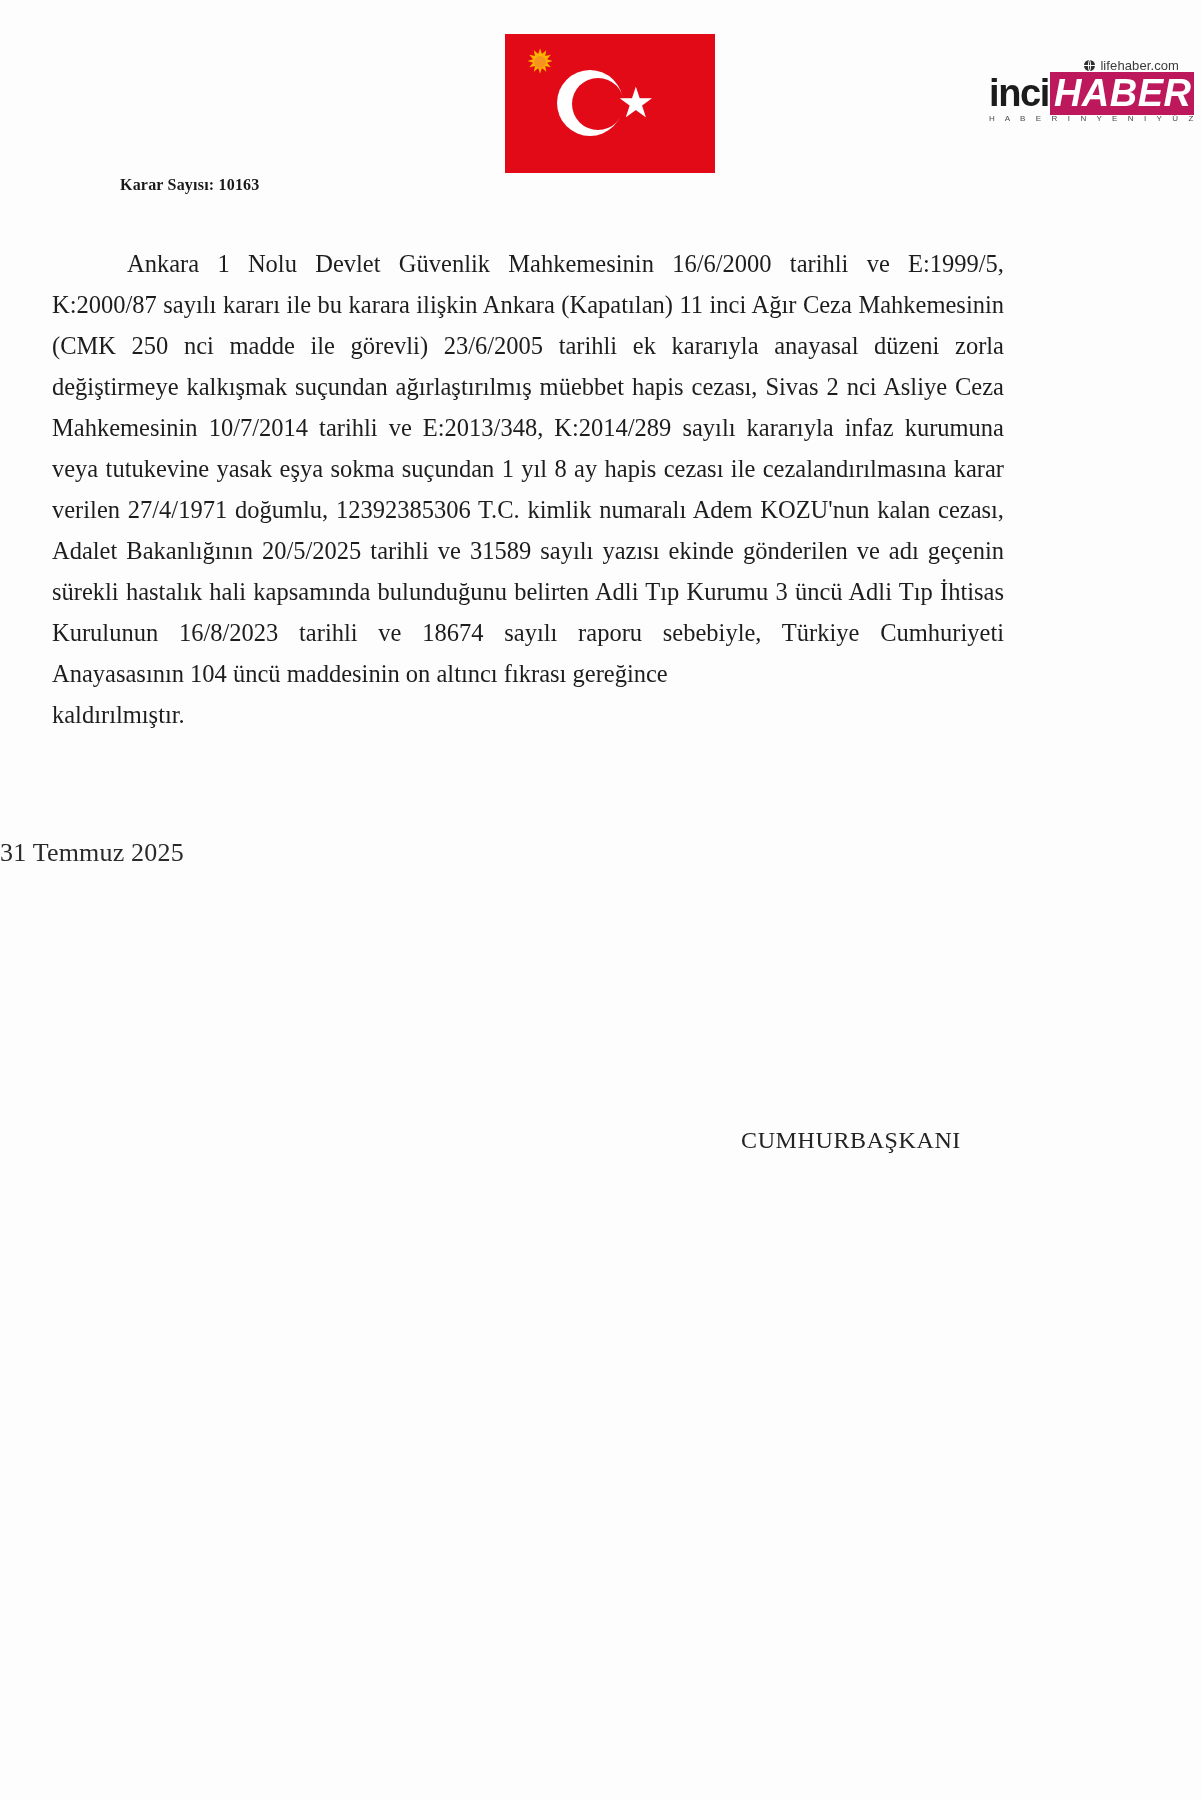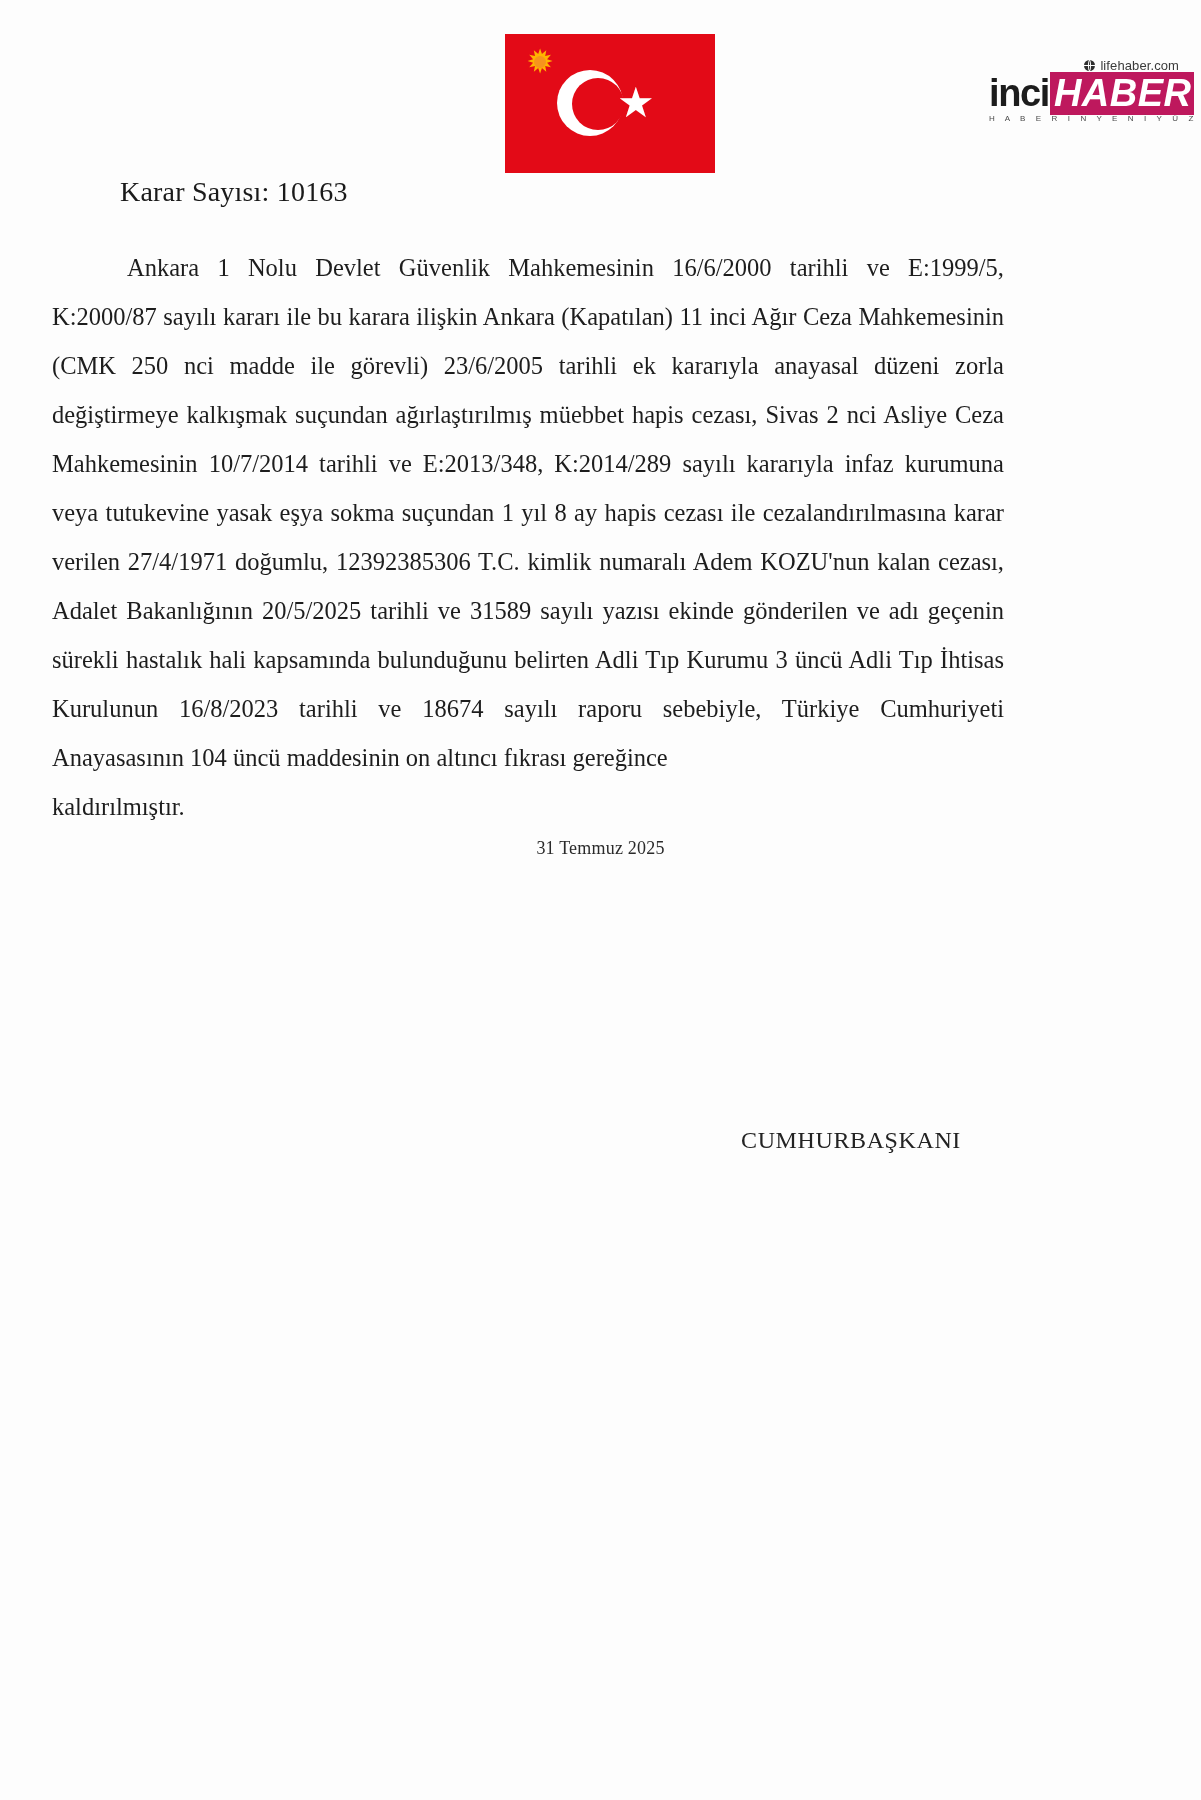--- a/index.html
+++ b/index.html
@@ -166,49 +166,49 @@
     letter-spacing: 4.1px;
     color: #4a4a4a;
     white-space: nowrap;
   }
 
   
   .karar-no {
     position: absolute;
     left: 120px;
     top: 176px;
-    font-size: 28px;
-    font-weight: 400;
+    font-size: 16px;
+    font-weight: 700;
     letter-spacing: 0.2px;
   }
 
   .body-text {
     position: absolute;
     left: 52px;
     top: 243px;
     width: 952px;
     font-size: 24.5px;
-    line-height: 49px;
+    line-height: 41px;
     text-align: justify;
     text-justify: inter-word;
     text-indent: 75px;
     color: #1d1d1d;
   }
   .body-text .last-line {
     display: block;
     text-indent: 0;
   }
 
   .doc-date {
     position: absolute;
     left: 0;
     top: 838px;
     width: 1201px;
-    text-align: center;
-    font-size: 18px;
+    text-align: left;
+    font-size: 26px;
     letter-spacing: 0.2px;
     color: #2a2a2a;
   }
 
   .signature {
     position: absolute;
     left: 601px;
     top: 1115px;
     width: 500px;
     text-align: center;

